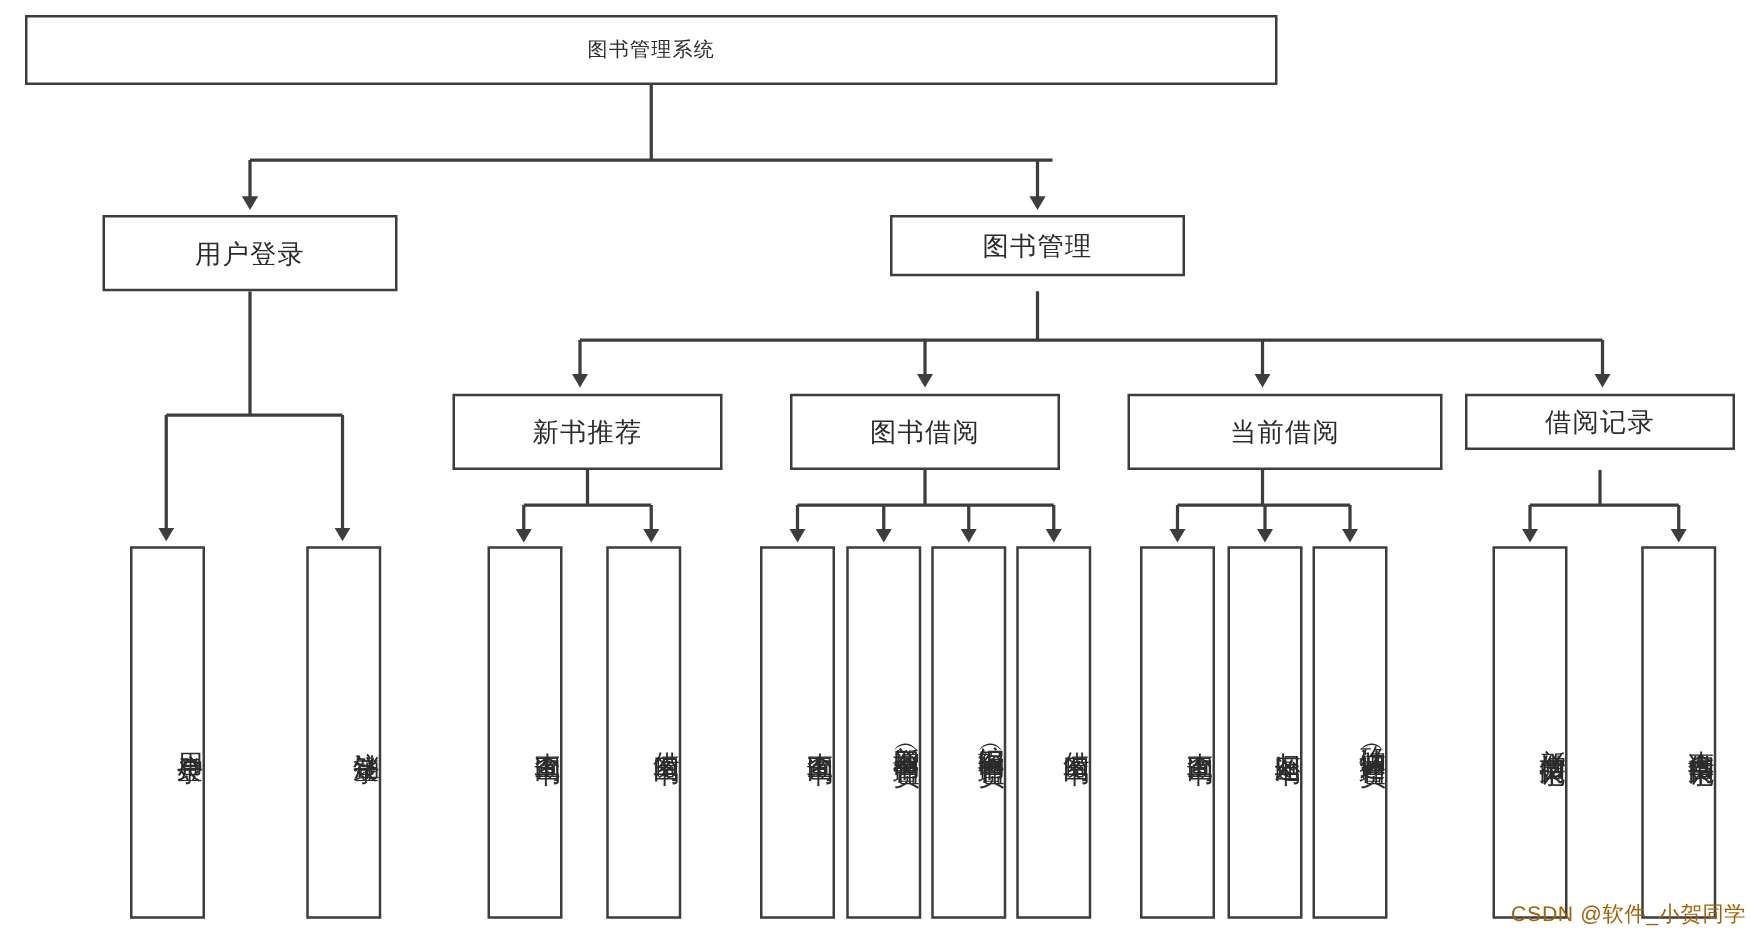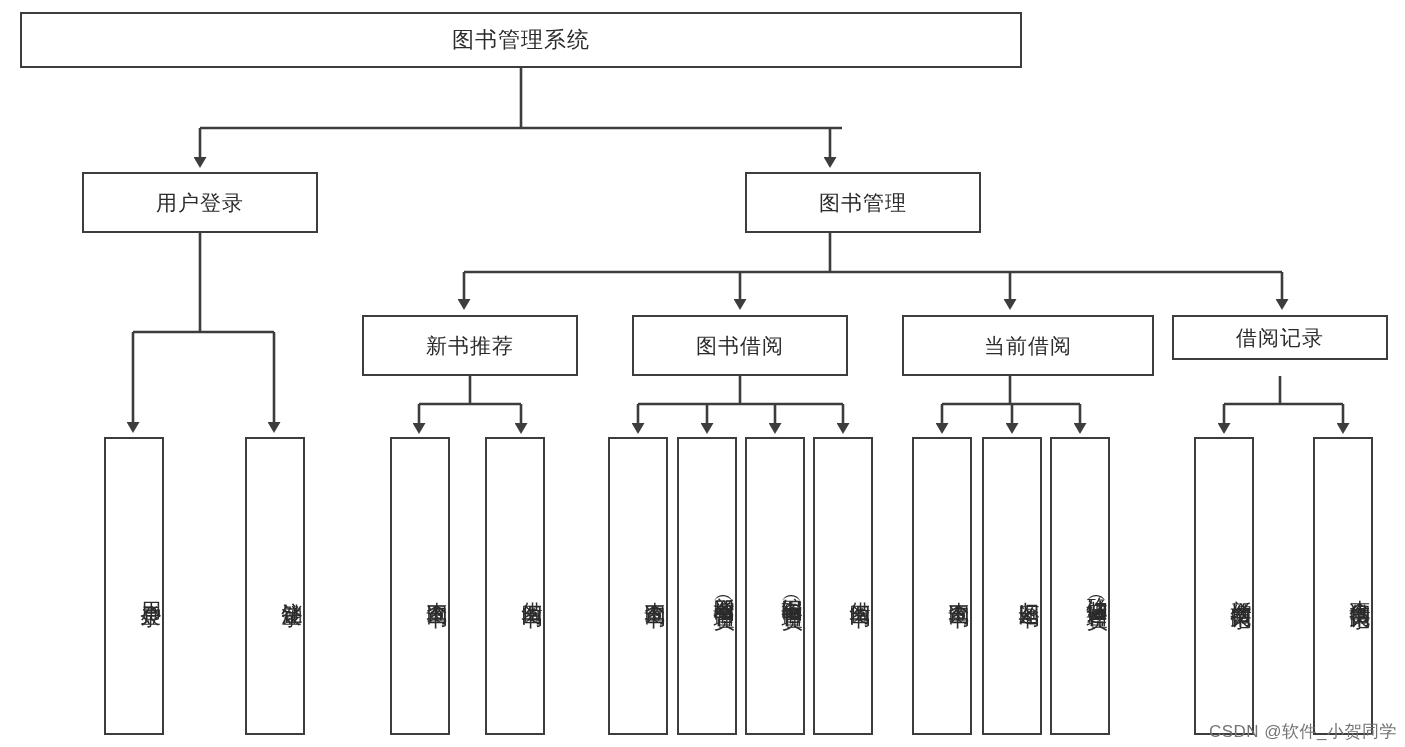--- a/index.html
+++ b/index.html
@@ -49,28 +49,28 @@
     align-items: flex-start;
     justify-content: center;
   }
   .node.vert .labeltxt {
     writing-mode: vertical-rl;
     text-orientation: upright;
     display: block;
     text-align: center;
   }
   .node.root {
-    font-size: 22px;
+    font-size: 16px;
   }
   #watermark {
     position: absolute;
     right: 8px;
     bottom: 4px;
     font-size: 17px;
-    color: #737373;
+    color: #a16207;
     letter-spacing: 0.5px;
     white-space: nowrap;
   }
 </style>
 </head>
 <body>
 
 <div id="canvas">
 
   <svg id="wires" viewBox="0 0 1405 747">
@@ -123,21 +123,21 @@
     </g>
   </svg>
 
   <div class="node horiz root" style="left:20px; top:12px; width:1002px; height:56px;">
     <span class="labeltxt">图书管理系统</span>
   </div>
 
   <div class="node horiz" style="left:82px; top:172px; width:236px; height:61px;">
     <span class="labeltxt">用户登录</span>
   </div>
-  <div class="node horiz" style="left:745px; top:172px; width:236px; height:61px;">
+  <div class="node horiz" style="left:712px; top:172px; width:236px; height:49px;">
     <span class="labeltxt">图书管理</span>
   </div>
 
   <div class="node horiz" style="left:632px; top:315px; width:216px; height:61px;">
     <span class="labeltxt">图书借阅</span>
   </div>
   <div class="node horiz" style="left:362px; top:315px; width:216px; height:61px;">
     <span class="labeltxt">新书推荐</span>
   </div>
   <div class="node horiz" style="left:902px; top:315px; width:252px; height:61px;">

